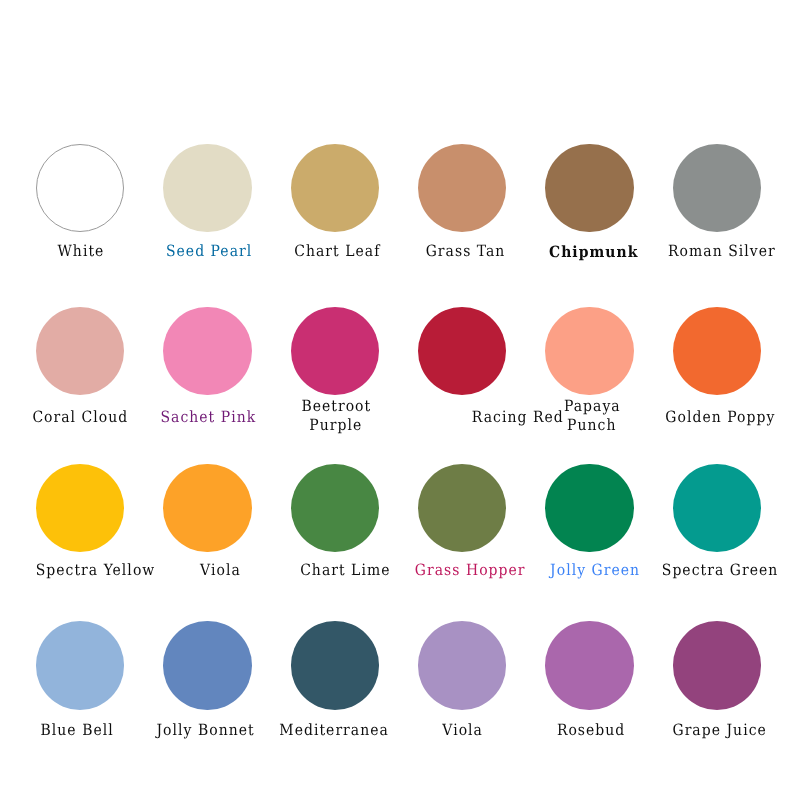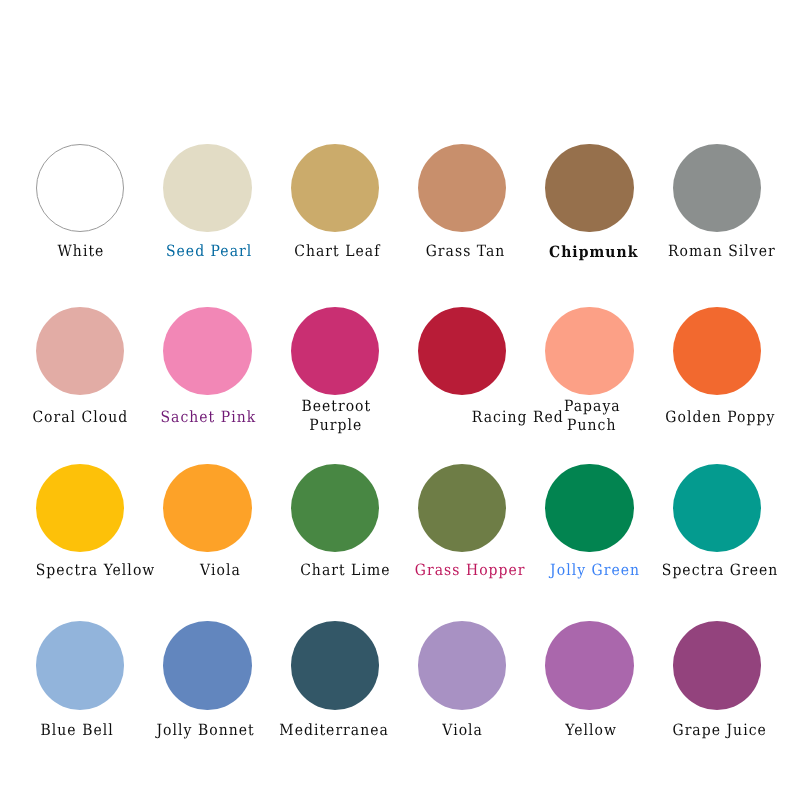--- a/index.html
+++ b/index.html
@@ -152,20 +152,20 @@
       <div class="cell">
         <div class="swatch" title="Mediterranea #335767" style="background: rgb(51, 87, 103); left: 290.75px; top: 621.3px;"></div>
         <div class="label" style="color: rgb(13, 13, 13); left: 233.6px; top: 721.2px;">Mediterranea</div>
       </div>
       <div class="cell">
         <div class="swatch" title="Viola #a891c3" style="background: rgb(168, 145, 195); left: 418.15px; top: 621.3px;"></div>
         <div class="label" style="color: rgb(13, 13, 13); left: 362.1px; top: 721.2px;">Viola</div>
       </div>
       <div class="cell">
         <div class="swatch" title="Rosebud #aa67ac" style="background: rgb(170, 103, 172); left: 545.45px; top: 621.3px;"></div>
-        <div class="label" style="color: rgb(13, 13, 13); left: 490.6px; top: 721.2px;">Yellow</div>
+        <div class="label" style="color: rgb(13, 13, 13); left: 490.6px; top: 721.2px;">Rosebud</div>
       </div>
       <div class="cell">
         <div class="swatch" title="Grape Juice #93437d" style="background: rgb(147, 67, 125); left: 672.85px; top: 621.3px;"></div>
         <div class="label" style="color: rgb(13, 13, 13); left: 619.1px; top: 721.2px;">Grape Juice</div>
       </div>
     </div>
 </div>
 
 </body></html>

